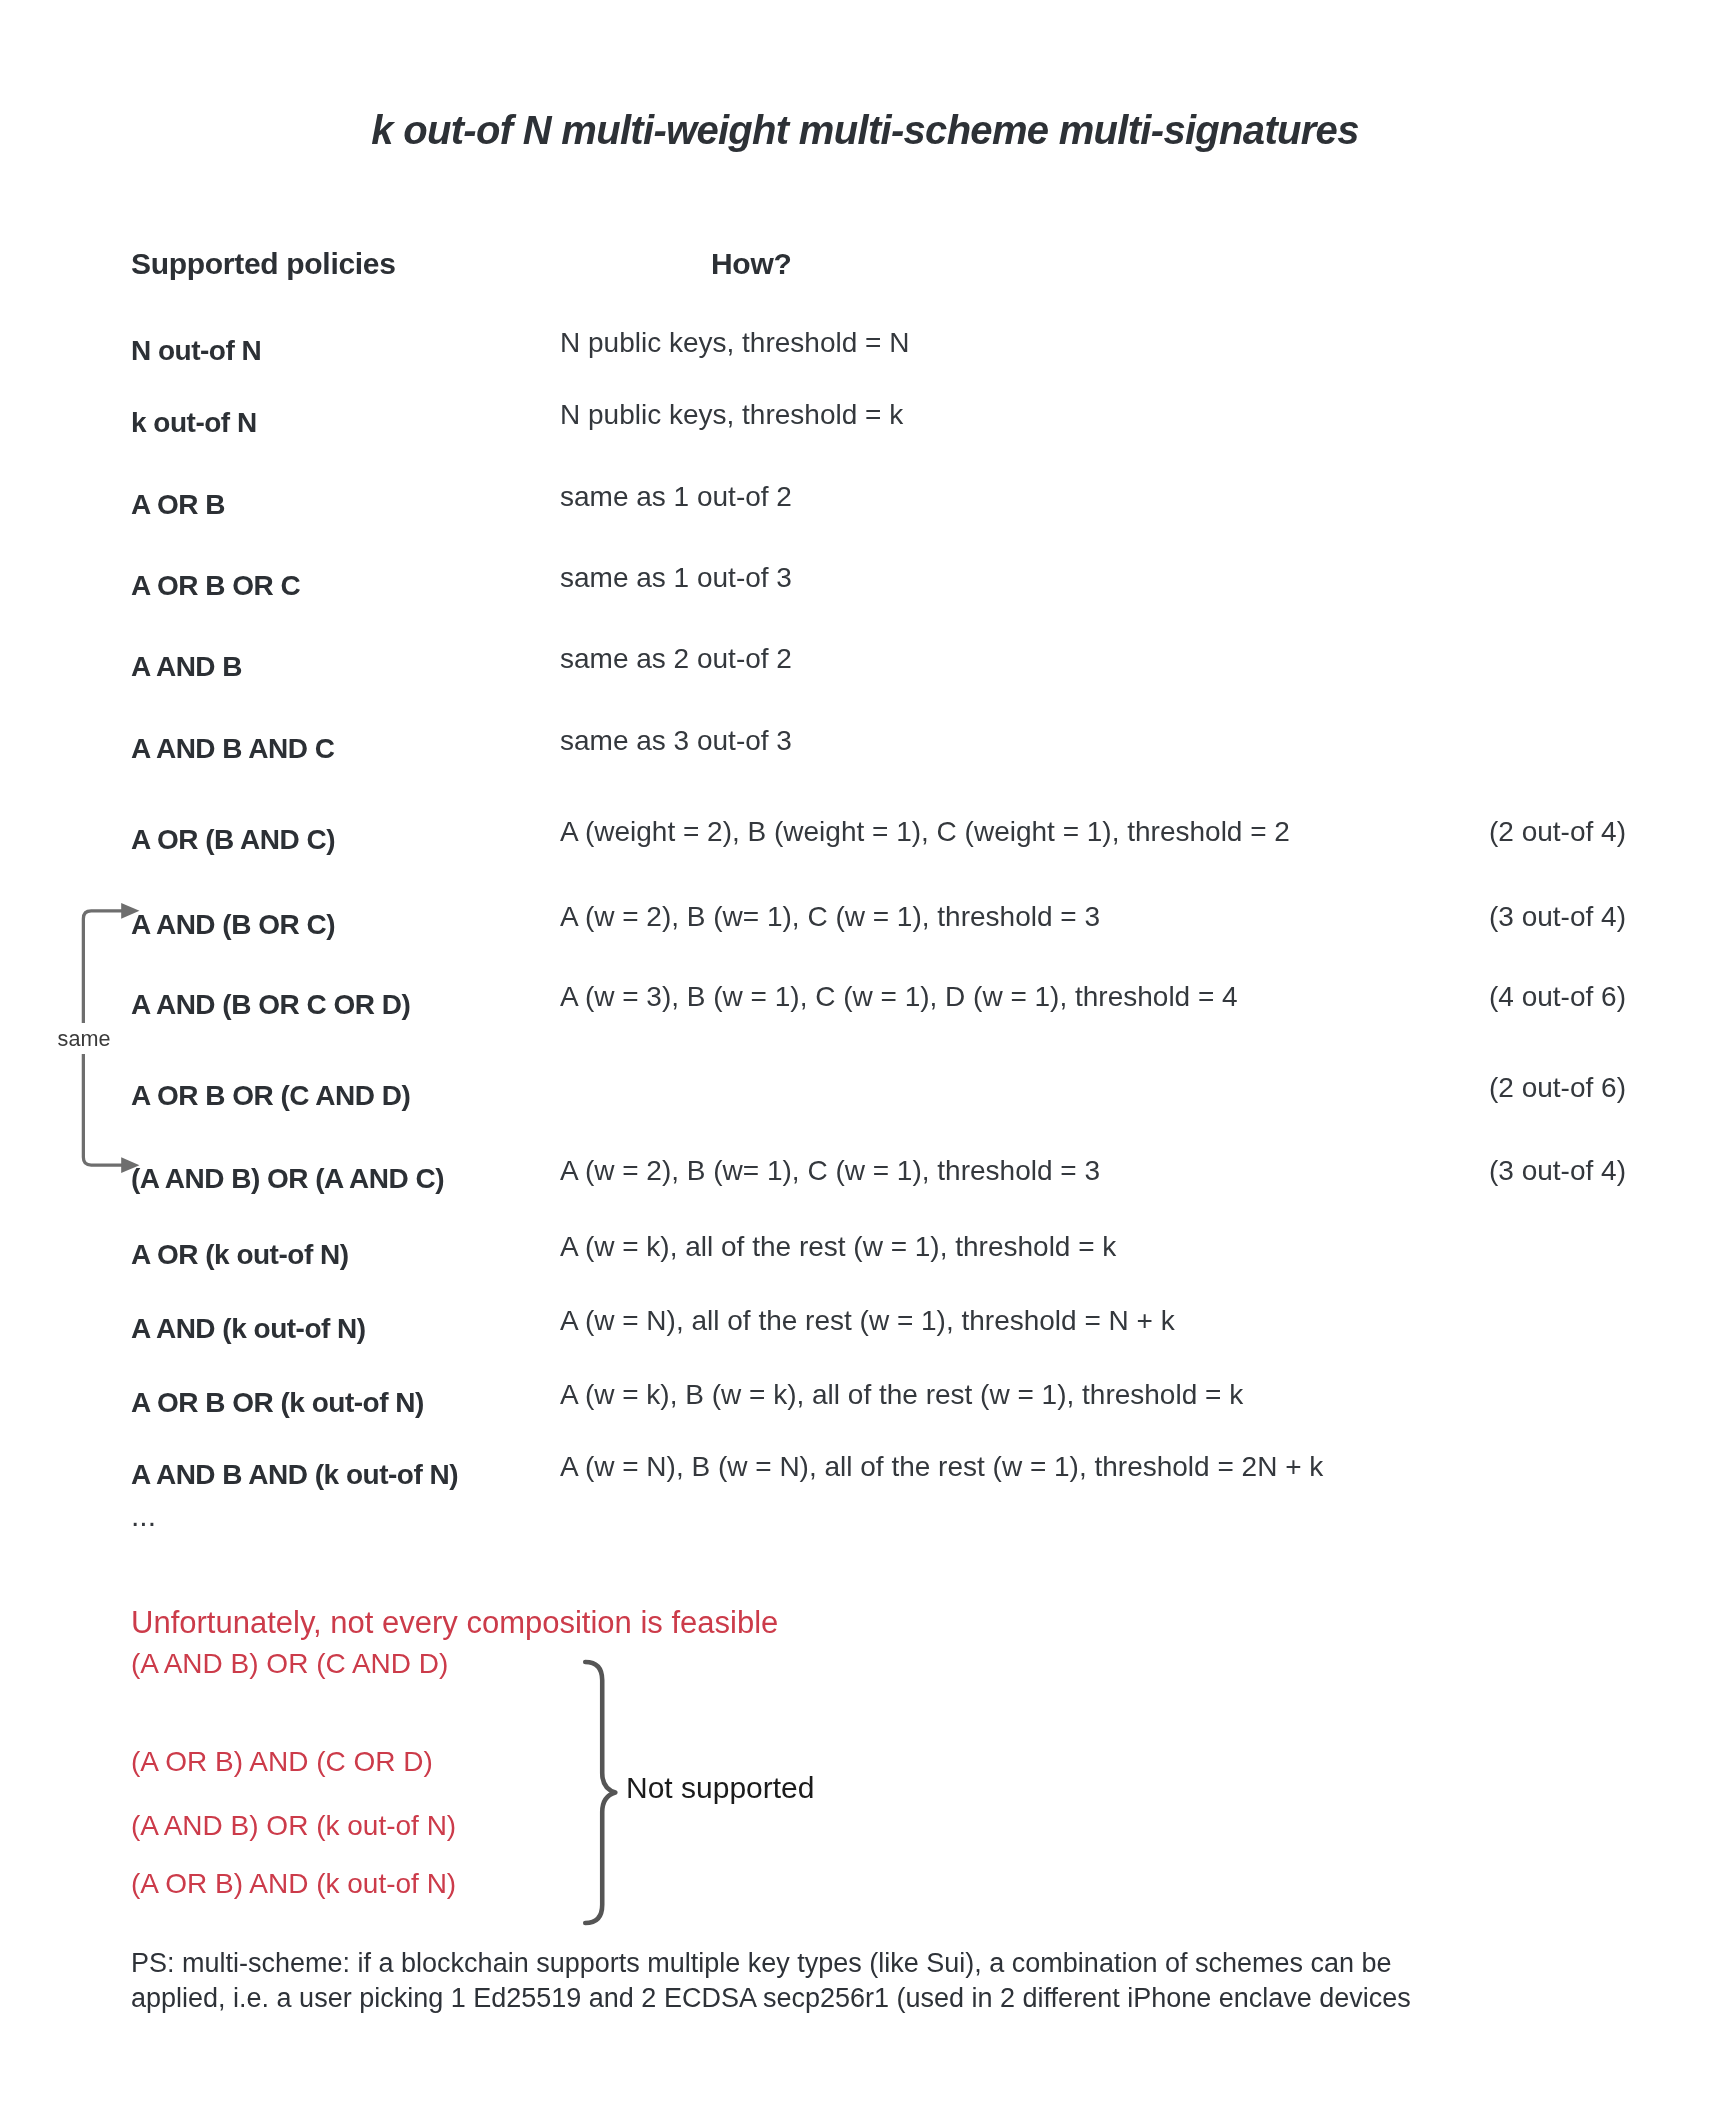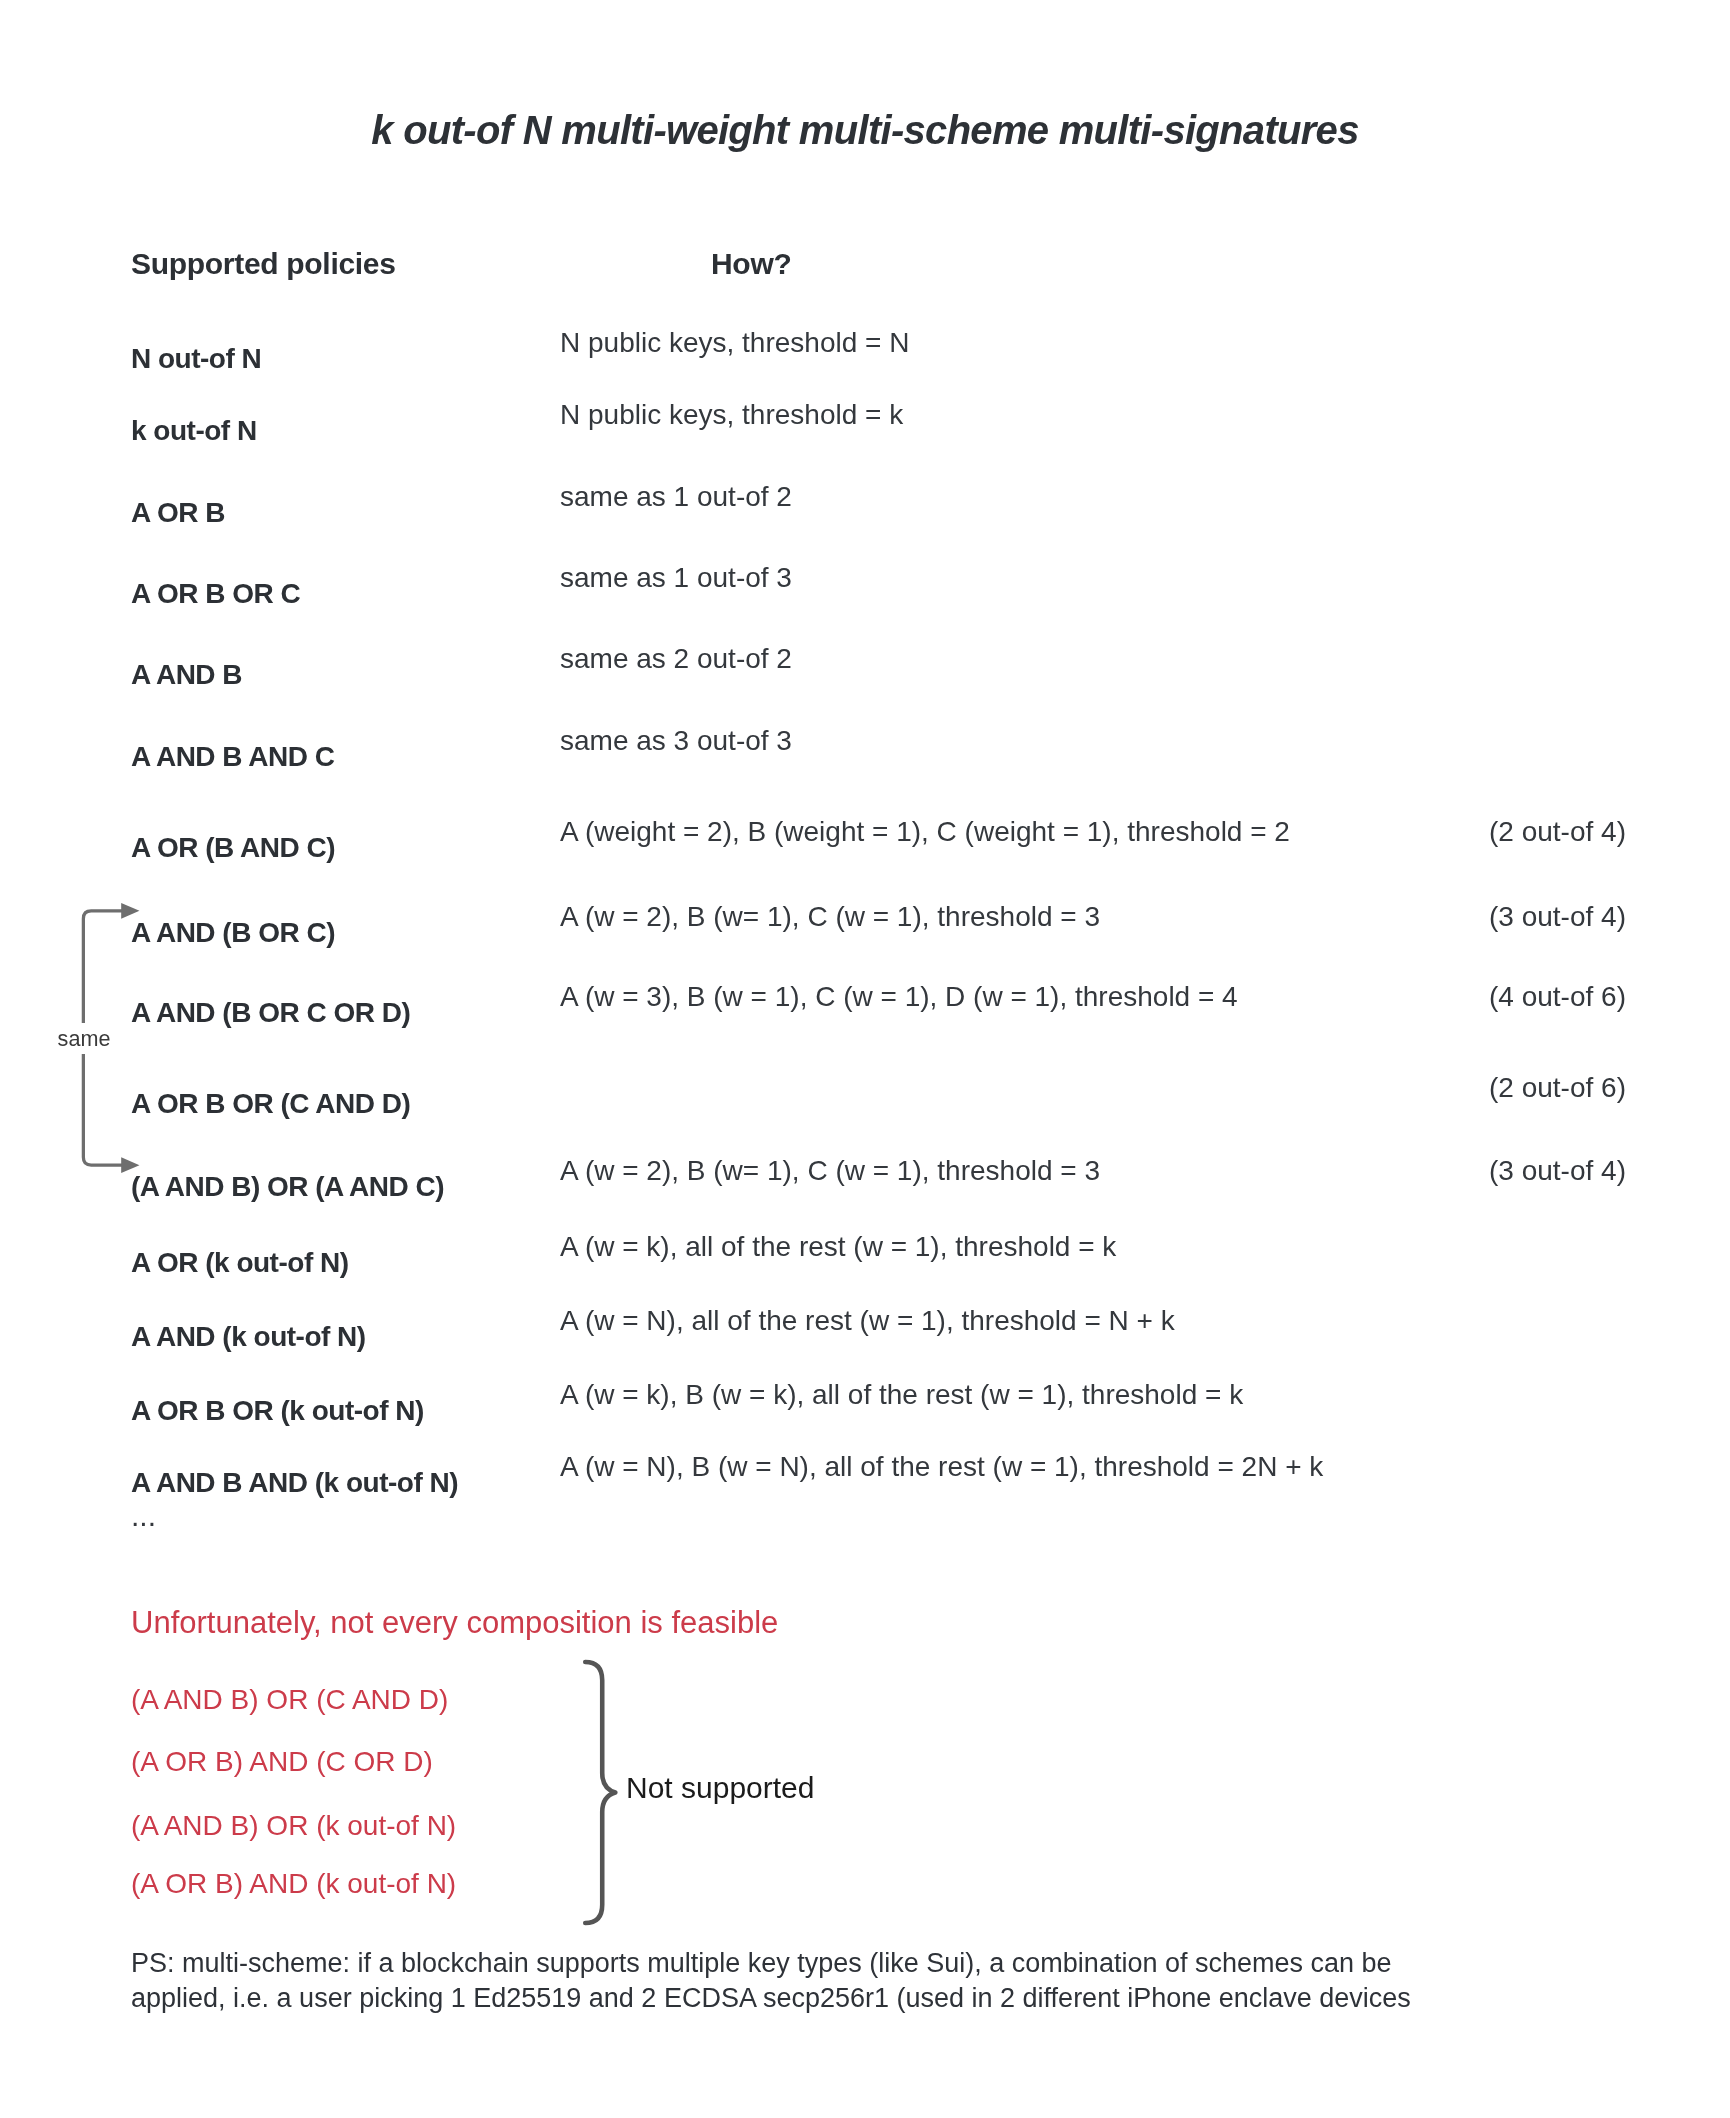--- a/index.html
+++ b/index.html
@@ -18,21 +18,21 @@
     font-size:40px;font-weight:700;
     letter-spacing:-0.7px;
     color:#2d3136;
     font-style:italic;
   }
   .col-header{
     font-size:30px;font-weight:700;color:#2c3035;letter-spacing:-0.3px;
   }
   .row{left:0;top:0;width:1730px;height:37px;}
   .policy{
-    position:absolute;left:131px;top:16px;
+    position:absolute;left:131px;top:8px;
     font-size:28px;font-weight:700;color:#2c3035;letter-spacing:-0.5px;
     white-space:nowrap;
   }
   .how{
     position:absolute;left:560px;top:0;
     font-size:28px;font-weight:400;color:#34383d;
     white-space:nowrap;
   }
   .note{
     position:absolute;left:1489px;top:0;
@@ -158,21 +158,21 @@
 <div class="abs ellipsis">...</div>
 
 <svg class="abs" style="left:65px;top:888px" width="85" height="300" viewBox="0 0 130 460">
   <path d="M 88,35 L 40,35 Q 28,35 28,47 L 28,413 Q 28,425 40,425 L 88,425" fill="none" stroke="#6e6e6e" stroke-width="5" stroke-linecap="round" stroke-linejoin="round"></path>
   <polygon points="86,23 86,47 114,35" fill="#6e6e6e"></polygon>
   <polygon points="86,413 86,437 114,425" fill="#6e6e6e"></polygon>
 </svg>
 <div class="abs same-label">same</div>
 
 <div class="abs red-heading">Unfortunately, not every composition is feasible</div>
-<div class="abs red-item" style="top:1684px">(A AND B) OR (C AND D)</div>
+<div class="abs red-item" style="top:1648px">(A AND B) OR (C AND D)</div>
 <div class="abs red-item" style="top:1746px">(A OR B) AND (C OR D)</div>
 <div class="abs red-item" style="top:1810px">(A AND B) OR (k out-of N)</div>
 <div class="abs red-item" style="top:1868px">(A OR B) AND (k out-of N)</div>
 
 <svg class="abs" style="left:576px;top:1658px" width="42" height="269" viewBox="0 0 64 412">
   <path d="M 14,6 Q 40,6 40,34 L 40,176 Q 40,200 60,206 Q 40,212 40,236 L 40,378 Q 40,406 14,406" fill="none" stroke="#555555" stroke-width="7" stroke-linecap="round" stroke-linejoin="round"></path>
 </svg>
 <div class="abs brace-label">Not supported</div>
 
 <div class="abs ps-block">

